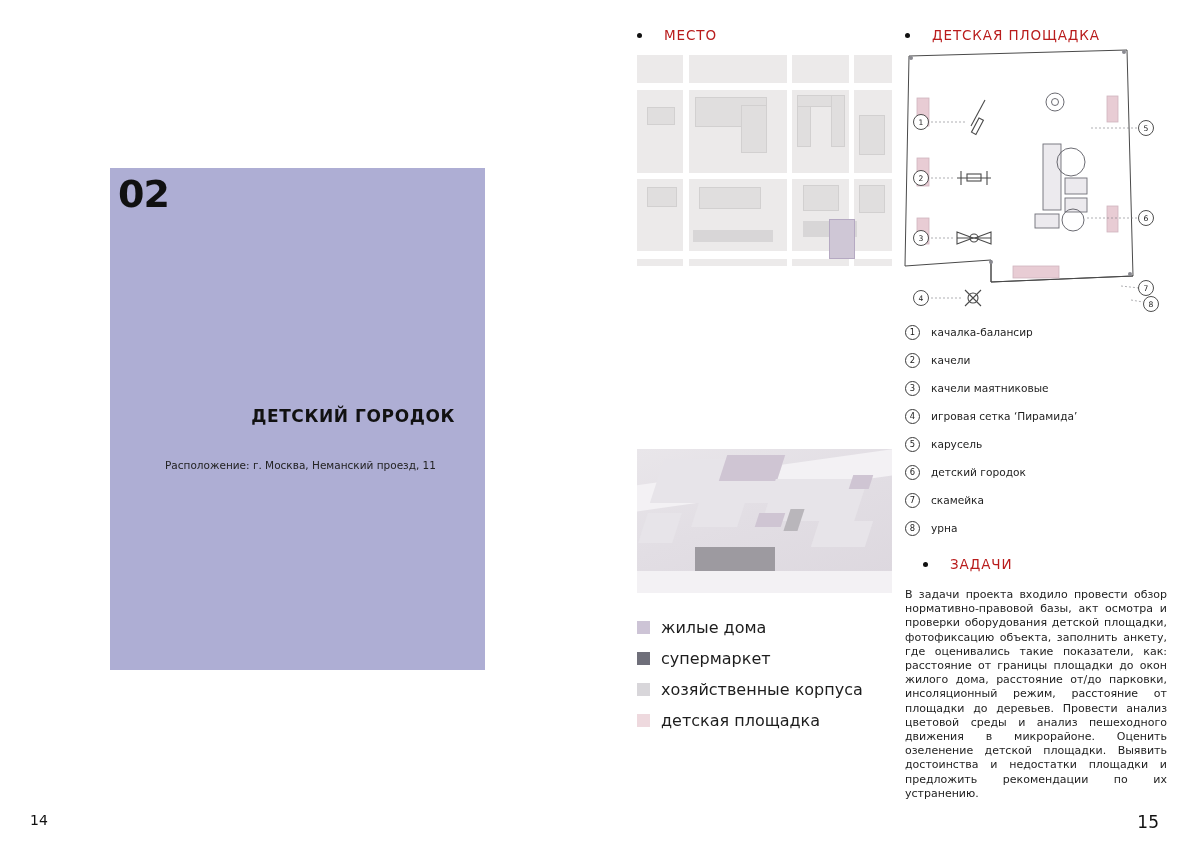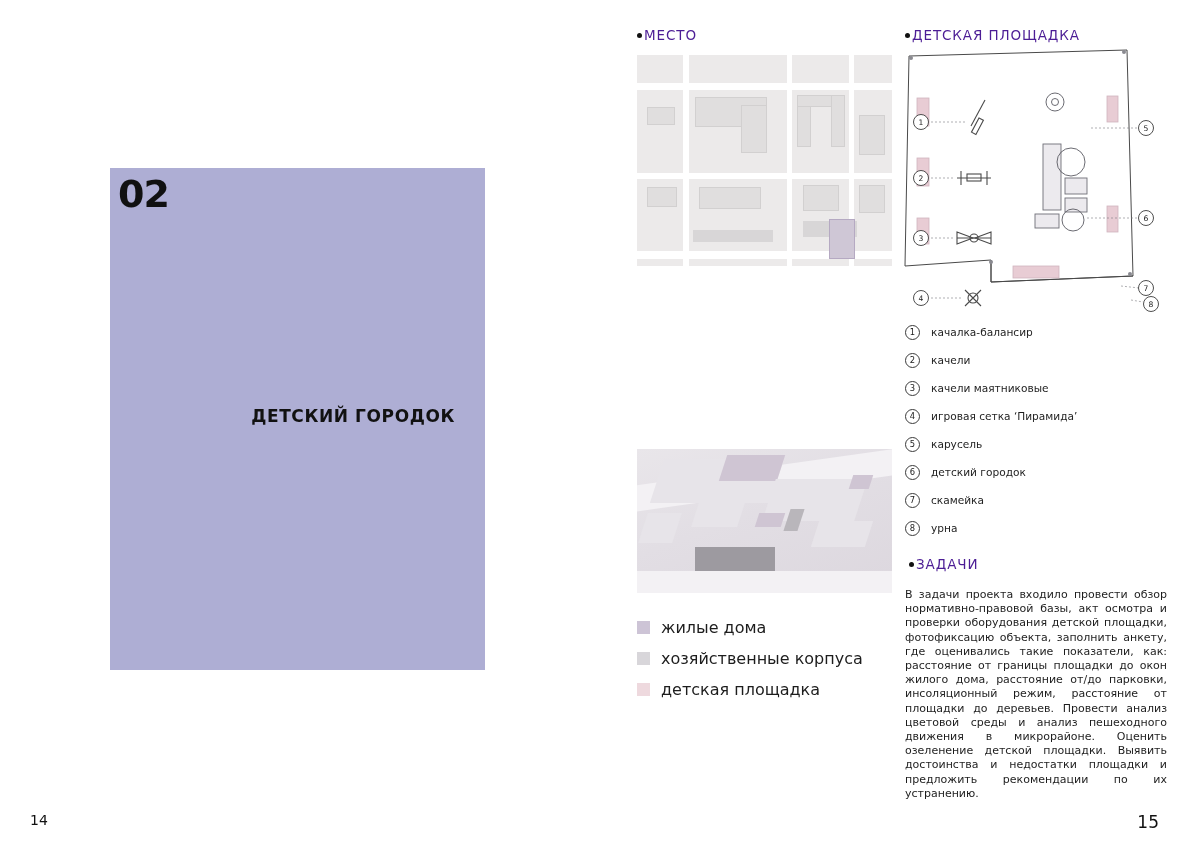--- a/index.html
+++ b/index.html
@@ -74,24 +74,24 @@
     font-size: 17px;
     color: #111;
   }
 
   
   .col-a { position: absolute; left: 42px; top: 0; width: 255px; height: 842px; }
 
   .sec-head {
     display: flex;
     align-items: center;
-    gap: 2px;
+    gap: 22px;
     font-size: 13.5px;
     letter-spacing: 0.9px;
-    color: #4c1d95;
+    color: #b91c1c;
   }
   .bullet {
     width: 5px; height: 5px;
     border-radius: 50%;
     background: #111;
     display: inline-block;
     flex: 0 0 auto;
   }
 
   
@@ -166,32 +166,33 @@
     width: 15px; height: 15px;
     border: 1px solid #3b3b3b;
     border-radius: 50%;
     font-size: 8.4px;
     line-height: 13px;
     text-align: center;
     margin-right: 11px;
     flex: 0 0 auto;
     color: #222;
   }
-  .tasks-head { position: absolute; left: 314px; top: 556px; }
+  .tasks-head { position: absolute; left: 328px; top: 556px; }
   .tasks-text { position: absolute; left: 310px; top: 588px; width: 262px; }
 </style>
 </head>
 <body>
 
 <div class="page-left">
 
   <div class="cover-block">
     <div class="cover-number">02</div>
     <div class="cover-title">ДЕТСКИЙ ГОРОДОК</div>
     <div class="cover-meta">
+      <div class="line">Расположение: г. Москва, Неманский проезд, 11</div>
     </div>
   </div>
 
   <div class="page-num-left">14</div>
 </div>
 
 <div class="page-right">
 
   <div class="col-a">
 
@@ -239,20 +240,24 @@
     <div class="m" style="left:6px; top:64px; width:34px; height:30px; transform:skewX(-18deg);"></div>
     <div class="p" style="left:214px; top:26px; width:20px; height:14px; transform:skewX(-18deg);"></div>
   </div>
 
   <div class="legend">
     <div class="legend-row">
       <span class="legend-sw" style="background:#cdc4d6"></span>
       <span>жилые дома</span>
     </div>
     <div class="legend-row">
+      <span class="legend-sw" style="background:#6f6f7a"></span>
+      <span>супермаркет</span>
+    </div>
+    <div class="legend-row">
       <span class="legend-sw" style="background:#d8d6da"></span>
       <span>хозяйственные корпуса</span>
     </div>
     <div class="legend-row">
       <span class="legend-sw" style="background:#eed9de"></span>
       <span>детская площадка</span>
     </div>
   </div>
 
   <div class="sec-head" style="position:absolute; left:310px; top:27px;">

